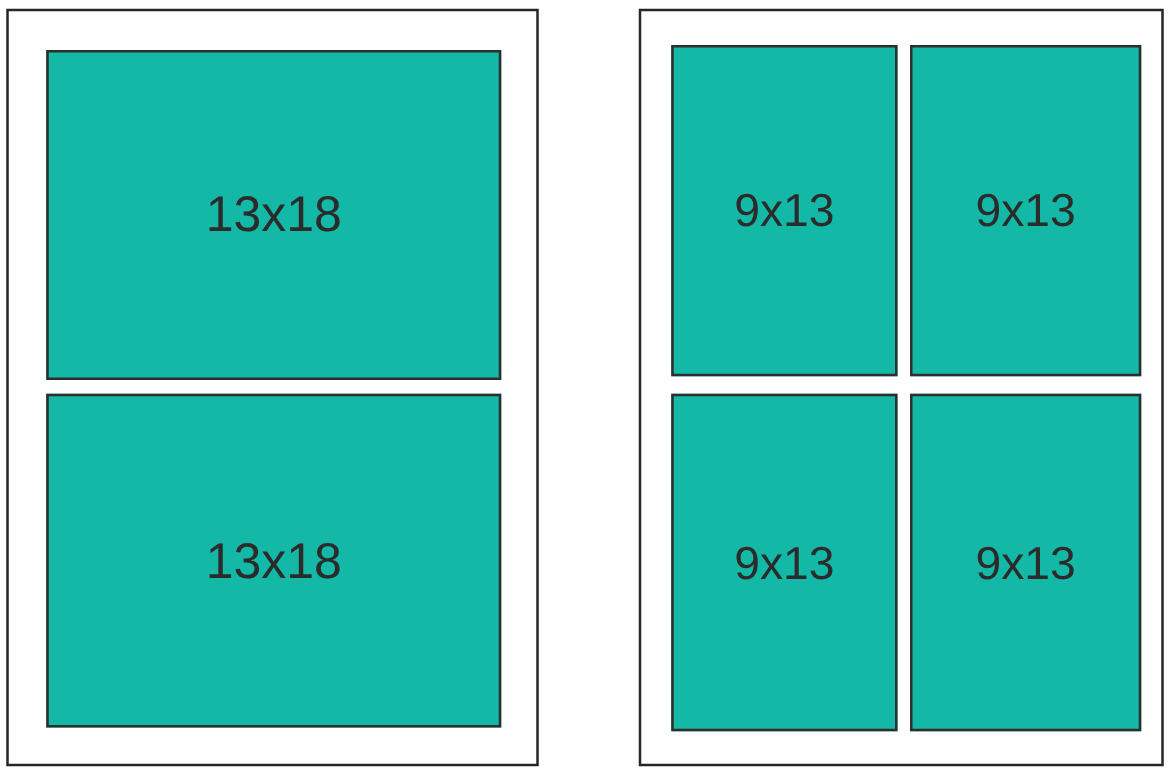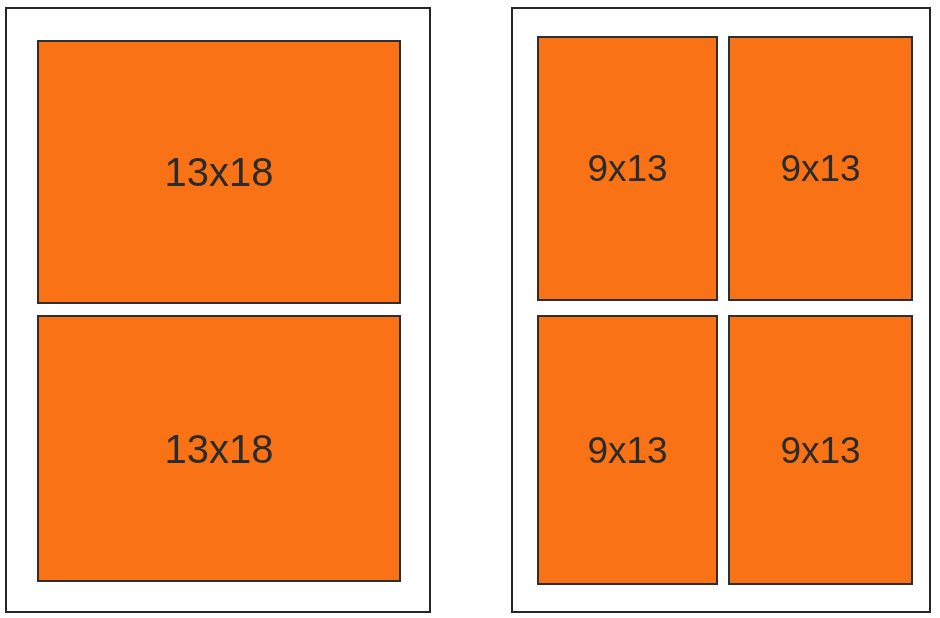--- a/index.html
+++ b/index.html
@@ -37,21 +37,21 @@
     left: 511px;
     top: 7px;
     width: 420px;
     height: 606px;
   }
 
   
   .opening {
     position: absolute;
     box-sizing: border-box;
-    background: #f97316;
+    background: #14b8a6;
     border: 2px solid #2e2e2e;
     display: flex;
     align-items: center;
     justify-content: center;
   }
   .opening-label {
     color: #2b2b2b;
     font-family: "Liberation Sans", sans-serif;
     font-weight: 400;
     letter-spacing: 0px;

